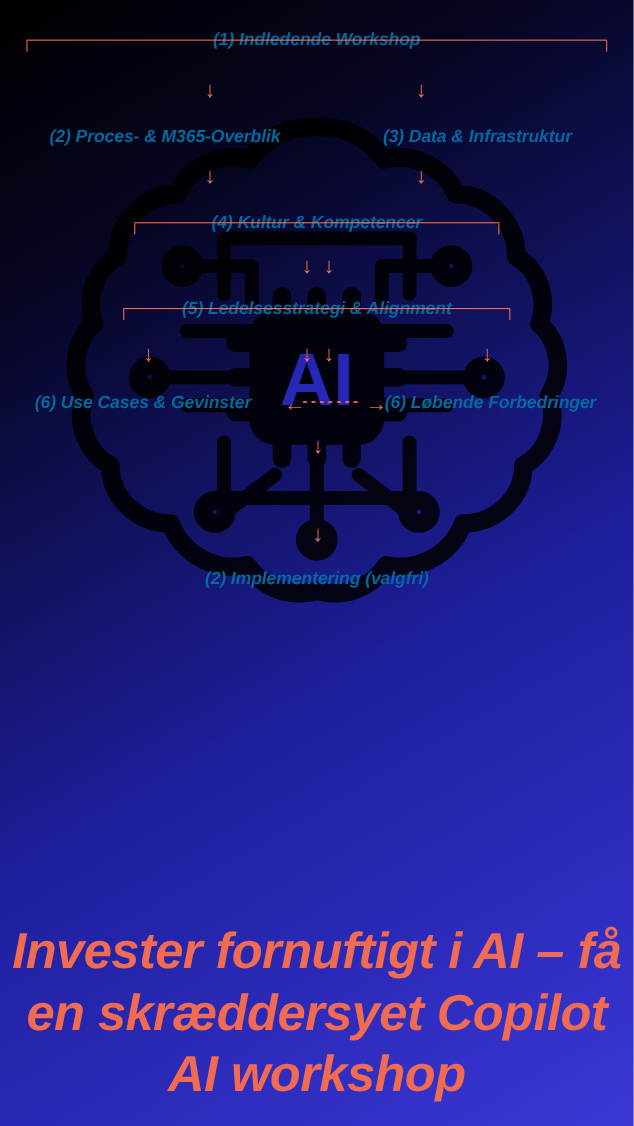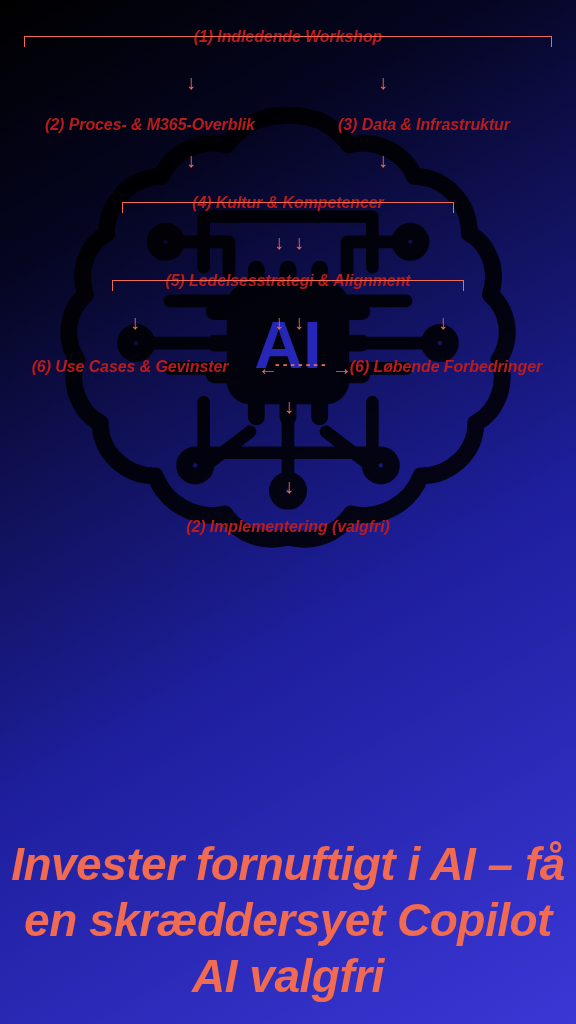--- a/index.html
+++ b/index.html
@@ -28,21 +28,21 @@
   .diagram {
     position: absolute;
     left: 0;
     top: 0;
     width: 576px;
     height: 640px;
     z-index: 1;
   }
   .step {
     position: absolute;
-    color: #b91c1c;
+    color: #0369a1;
     font-style: italic;
     font-weight: 900;
     font-size: 16px;
     text-align: center;
     white-space: nowrap;
     letter-spacing: -0.1px;
   }
   .arrow {
     position: absolute;
     color: #f06b51;
@@ -154,21 +154,21 @@
 
 <div class="diagram">
 
   <div class="step" style="left:50%; top:28px; transform:translateX(-50%);">(1) Indledende Workshop</div>
   <div class="bracket" style="left:24px; right:24px; top:36px;"></div>
 
   <div class="arrow" style="left:186px; top:72px;">↓</div>
   <div class="arrow" style="left:378px; top:72px;">↓</div>
 
   <div class="step" style="left:150px; top:116px; transform:translateX(-50%);">(2) Proces- &amp; M365-Overblik</div>
-  <div class="step" style="left:424px; top:116px; transform:translateX(-50%);">(3) Data &amp; Infrastruktur</div>
+  <div class="step" style="left:434px; top:116px; transform:translateX(-50%);">(3) Data &amp; Infrastruktur</div>
 
   <div class="arrow" style="left:186px; top:150px;">↓</div>
   <div class="arrow" style="left:378px; top:150px;">↓</div>
 
   <div class="step" style="left:50%; top:194px; transform:translateX(-50%);">(4) Kultur &amp; Kompetencer</div>
   <div class="bracket" style="left:122px; right:122px; top:202px;"></div>
 
   <div class="arrow" style="left:274px; top:232px;">↓</div>
   <div class="arrow" style="left:294px; top:232px;">↓</div>
 
@@ -188,13 +188,13 @@
   <div class="arrow" style="left:332px; top:358px;">→</div>
 
   <div class="arrow" style="left:284px; top:396px;">↓</div>
 
 
   <div class="arrow" style="left:284px; top:476px;">↓</div>
 
   <div class="step" style="left:50%; top:518px; transform:translateX(-50%);">(2) Implementering (valgfri)</div>
 </div>
 
-<div class="headline">Invester fornuftigt i AI – få en skræddersyet Copilot AI valgfri</div>
+<div class="headline">Invester fornuftigt i AI – få en skræddersyet Copilot AI workshop</div>
 
 </body></html>

